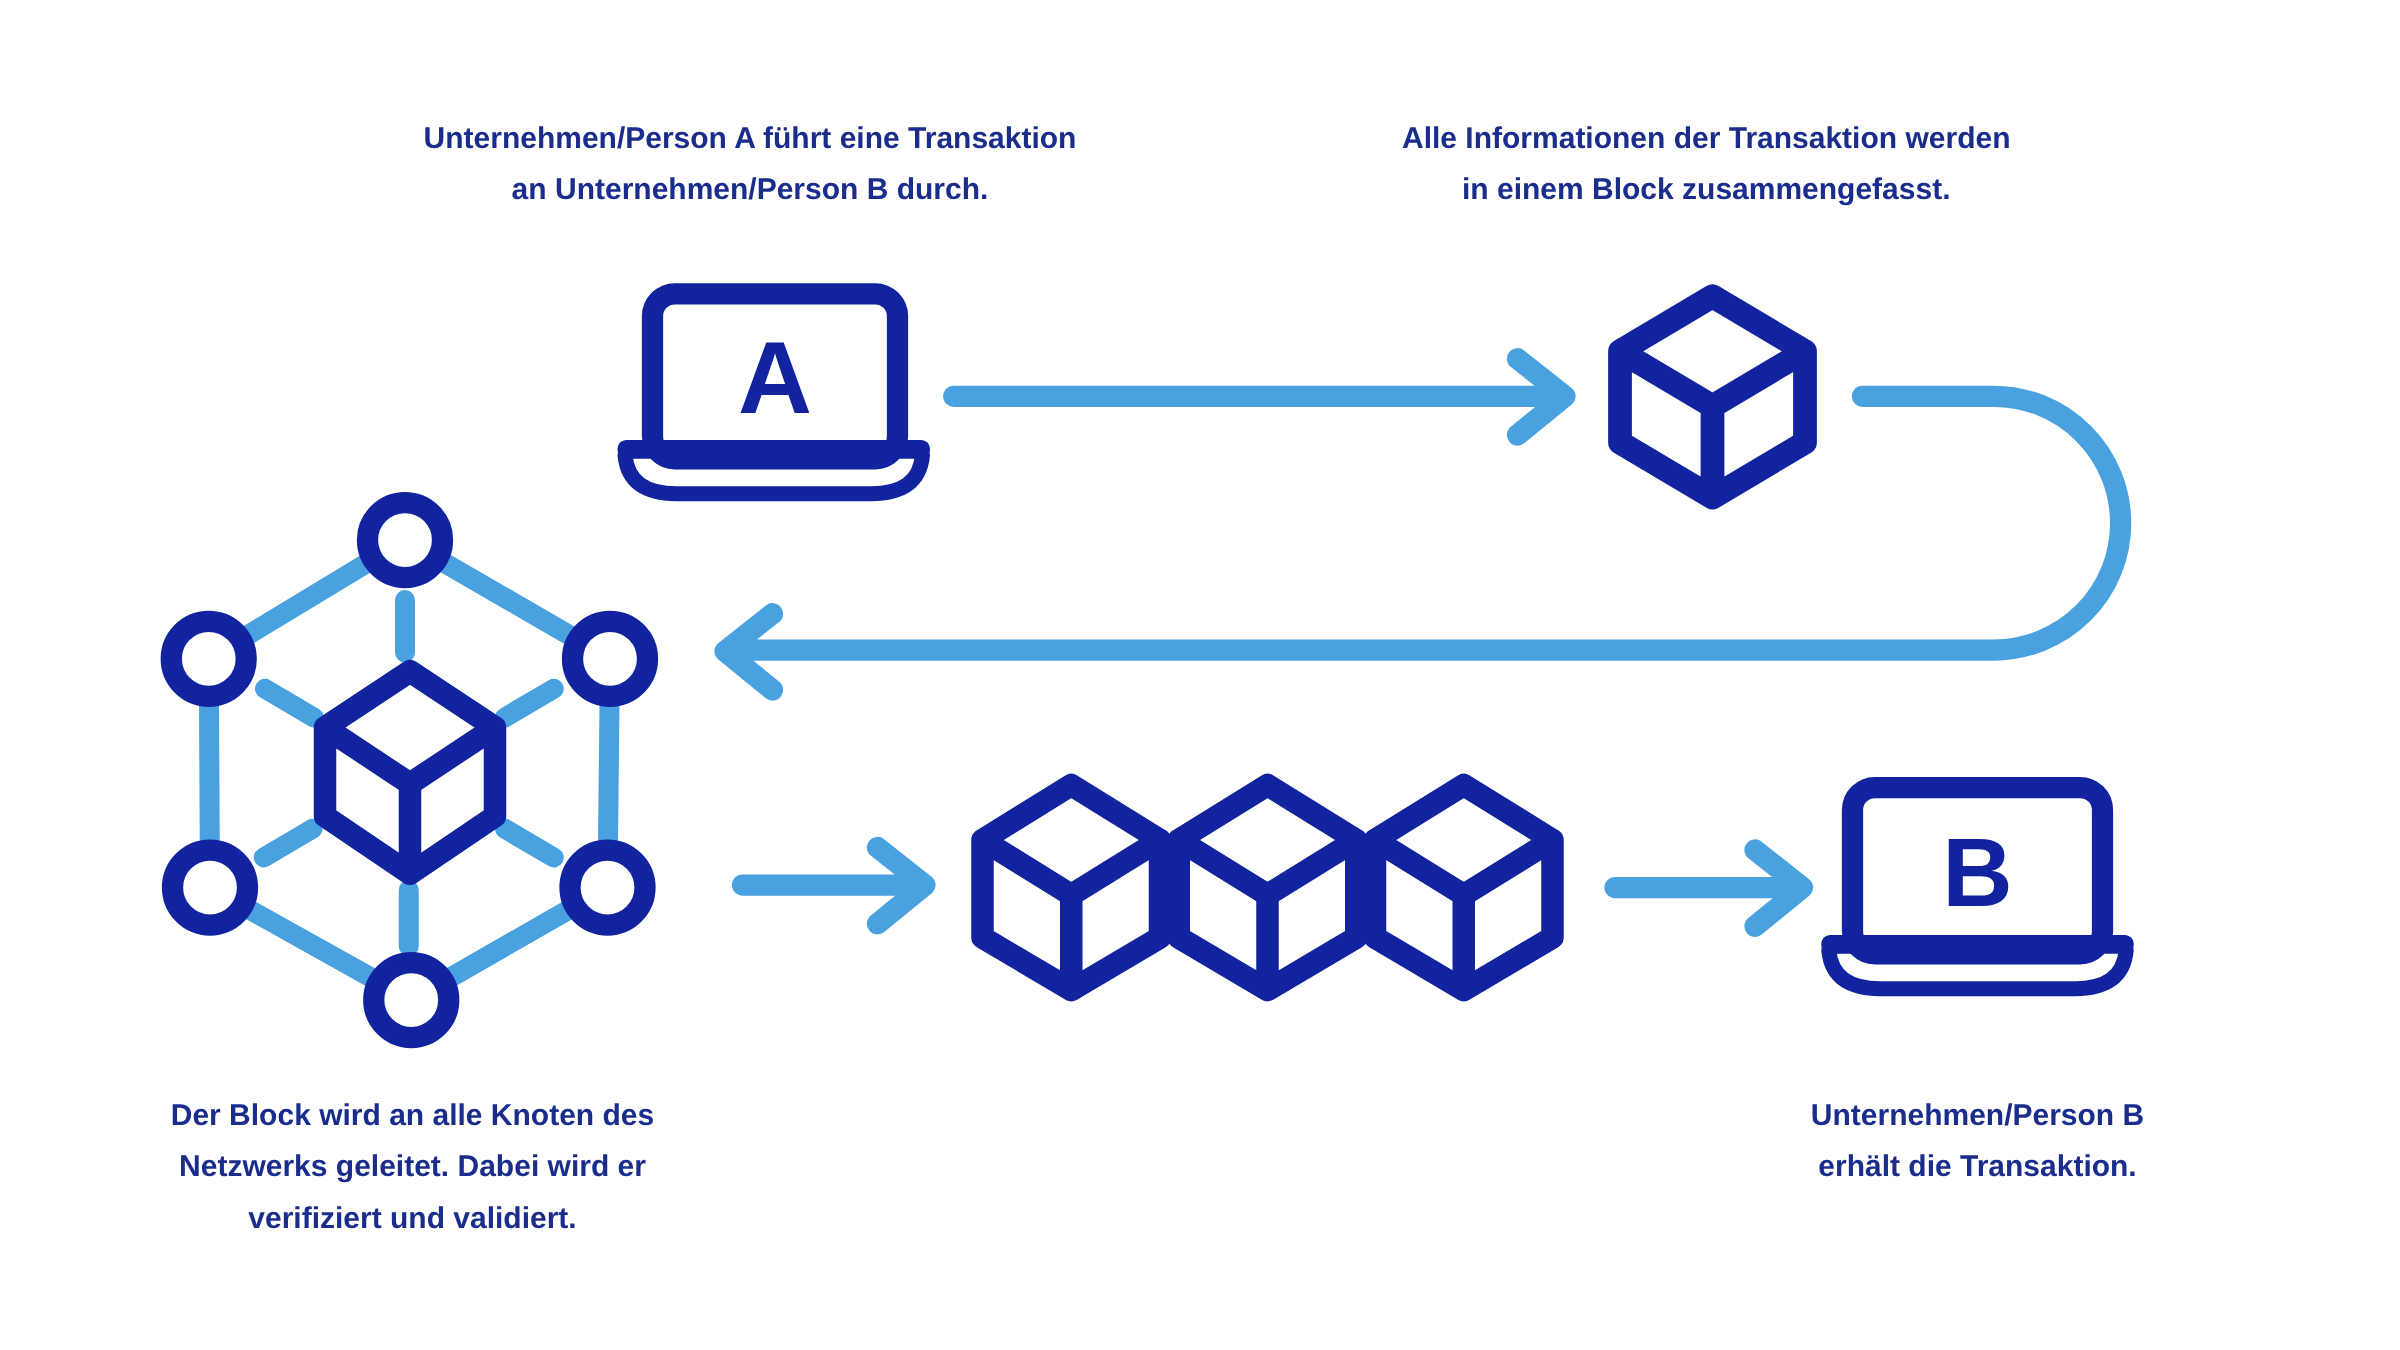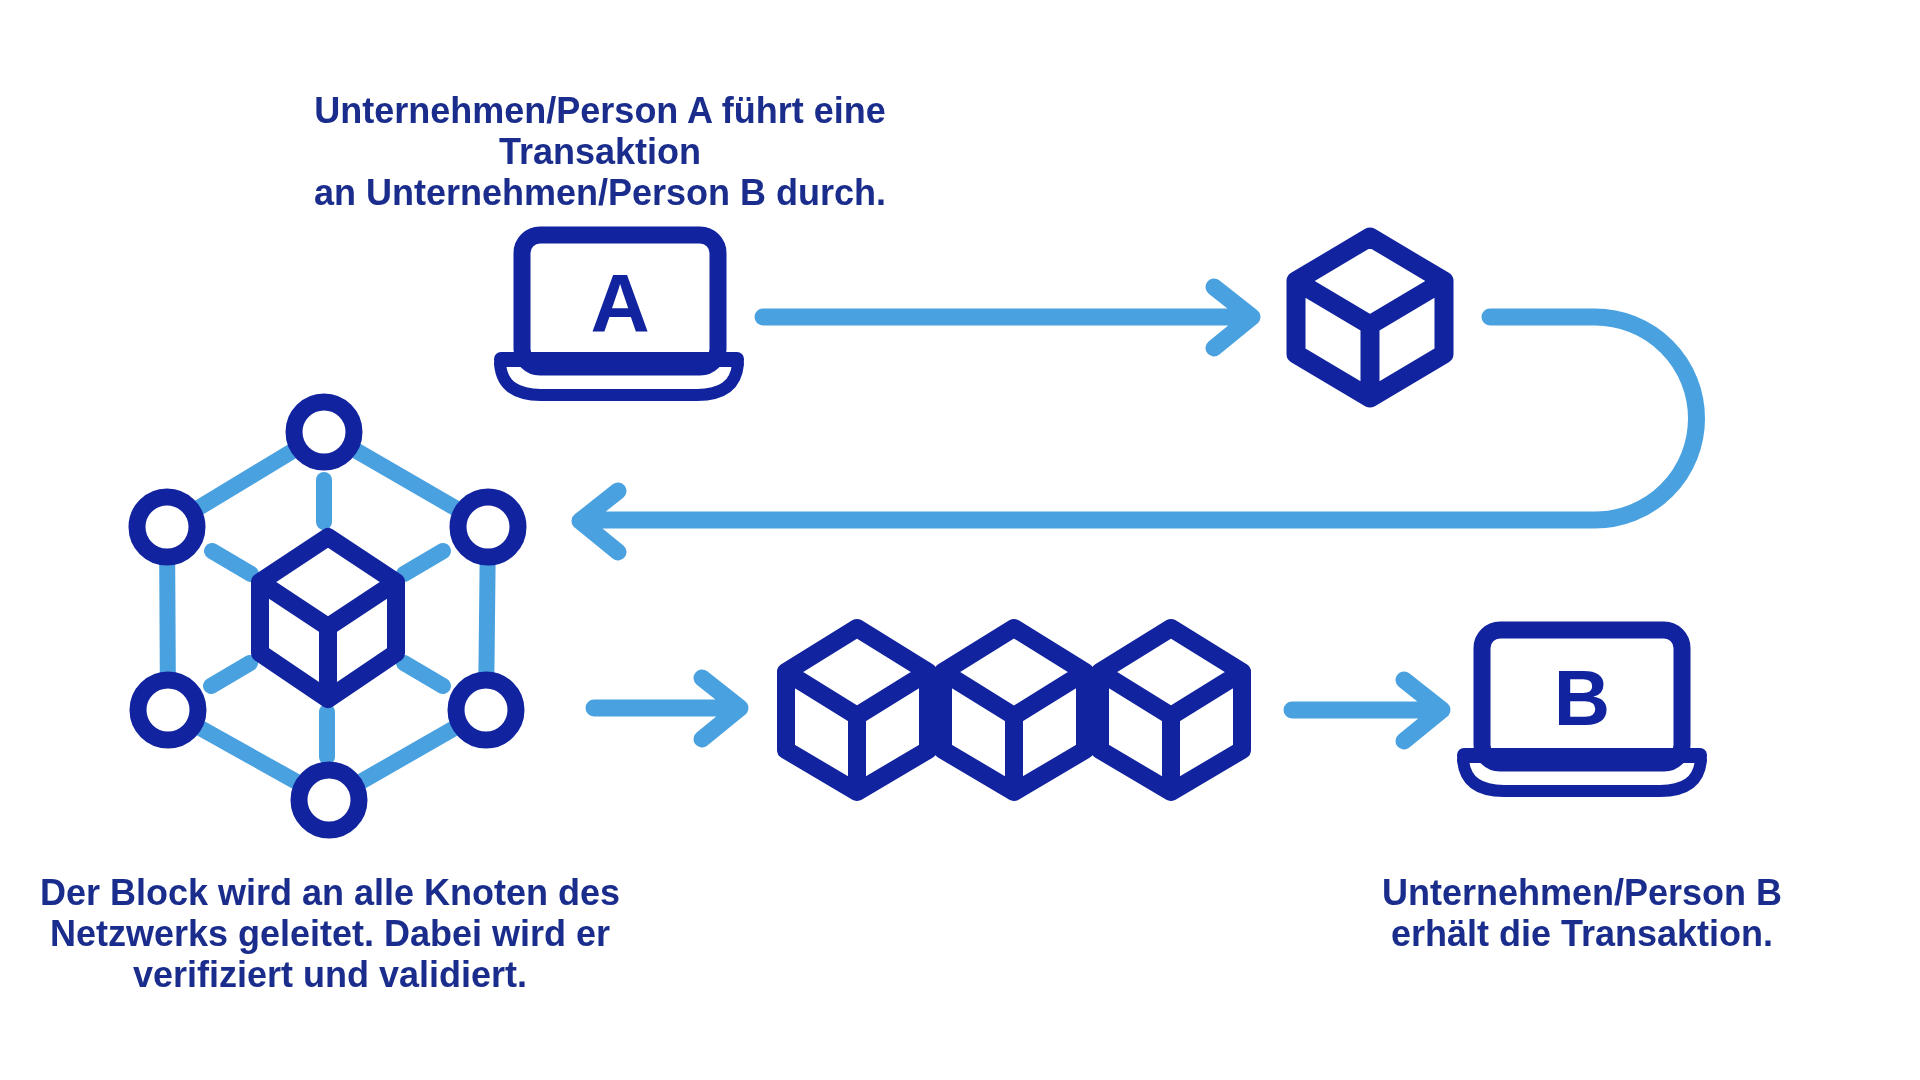--- a/index.html
+++ b/index.html
@@ -15,21 +15,21 @@
     font-family:"Liberation Sans", sans-serif;
     overflow:hidden;
   }
   .stage{position:relative;width:1920px;height:1080px;background:var(--bg);}
   .stage svg{position:absolute;left:0;top:0;z-index:1;}
   .caption{
     position:absolute;z-index:2;
     transform:translateX(-50%);
     text-align:center;
     white-space:pre-line;
-    font-size:36px;line-height:41px;font-weight:700;
+    font-size:24px;line-height:41px;font-weight:700;
     color:var(--text-navy);
     width:760px;
   }
   .screen-label{
     position:absolute;z-index:2;
     display:flex;align-items:center;justify-content:center;
     font-weight:700;color:var(--navy);
   }
   .label-a{left:522px;top:239px;width:196px;height:128px;font-size:82px;}
   .label-b{left:1482px;top:634px;width:200px;height:128px;font-size:78px;}
@@ -113,19 +113,21 @@
       <rect class="navy-fill" x="1457" y="748" width="250" height="15" rx="7"></rect>
       <path class="navy-stroke" stroke-width="12" d="M1463,760 C1465,782 1480,791 1504,791 L1660,791 C1684,791 1699,782 1701,760"></path>
     </g>
   </svg>
 
   <div class="screen-label label-a">A</div>
   <div class="screen-label label-b">B</div>
 
   <div class="caption" style="left:600px;top:90px;">Unternehmen/Person A führt eine Transaktion
 an Unternehmen/Person B durch.</div>
+  <div class="caption" style="left:1365px;top:90px;">Alle Informationen der Transaktion werden
+in einem Block zusammengefasst.</div>
   <div class="caption" style="left:330px;top:872px;">Der Block wird an alle Knoten des
 Netzwerks geleitet. Dabei wird er
 verifiziert und validiert.</div>
   <div class="caption" style="left:1582px;top:872px;">Unternehmen/Person B
 erhält die Transaktion.</div>
 
 </div>
 
 </body></html>

